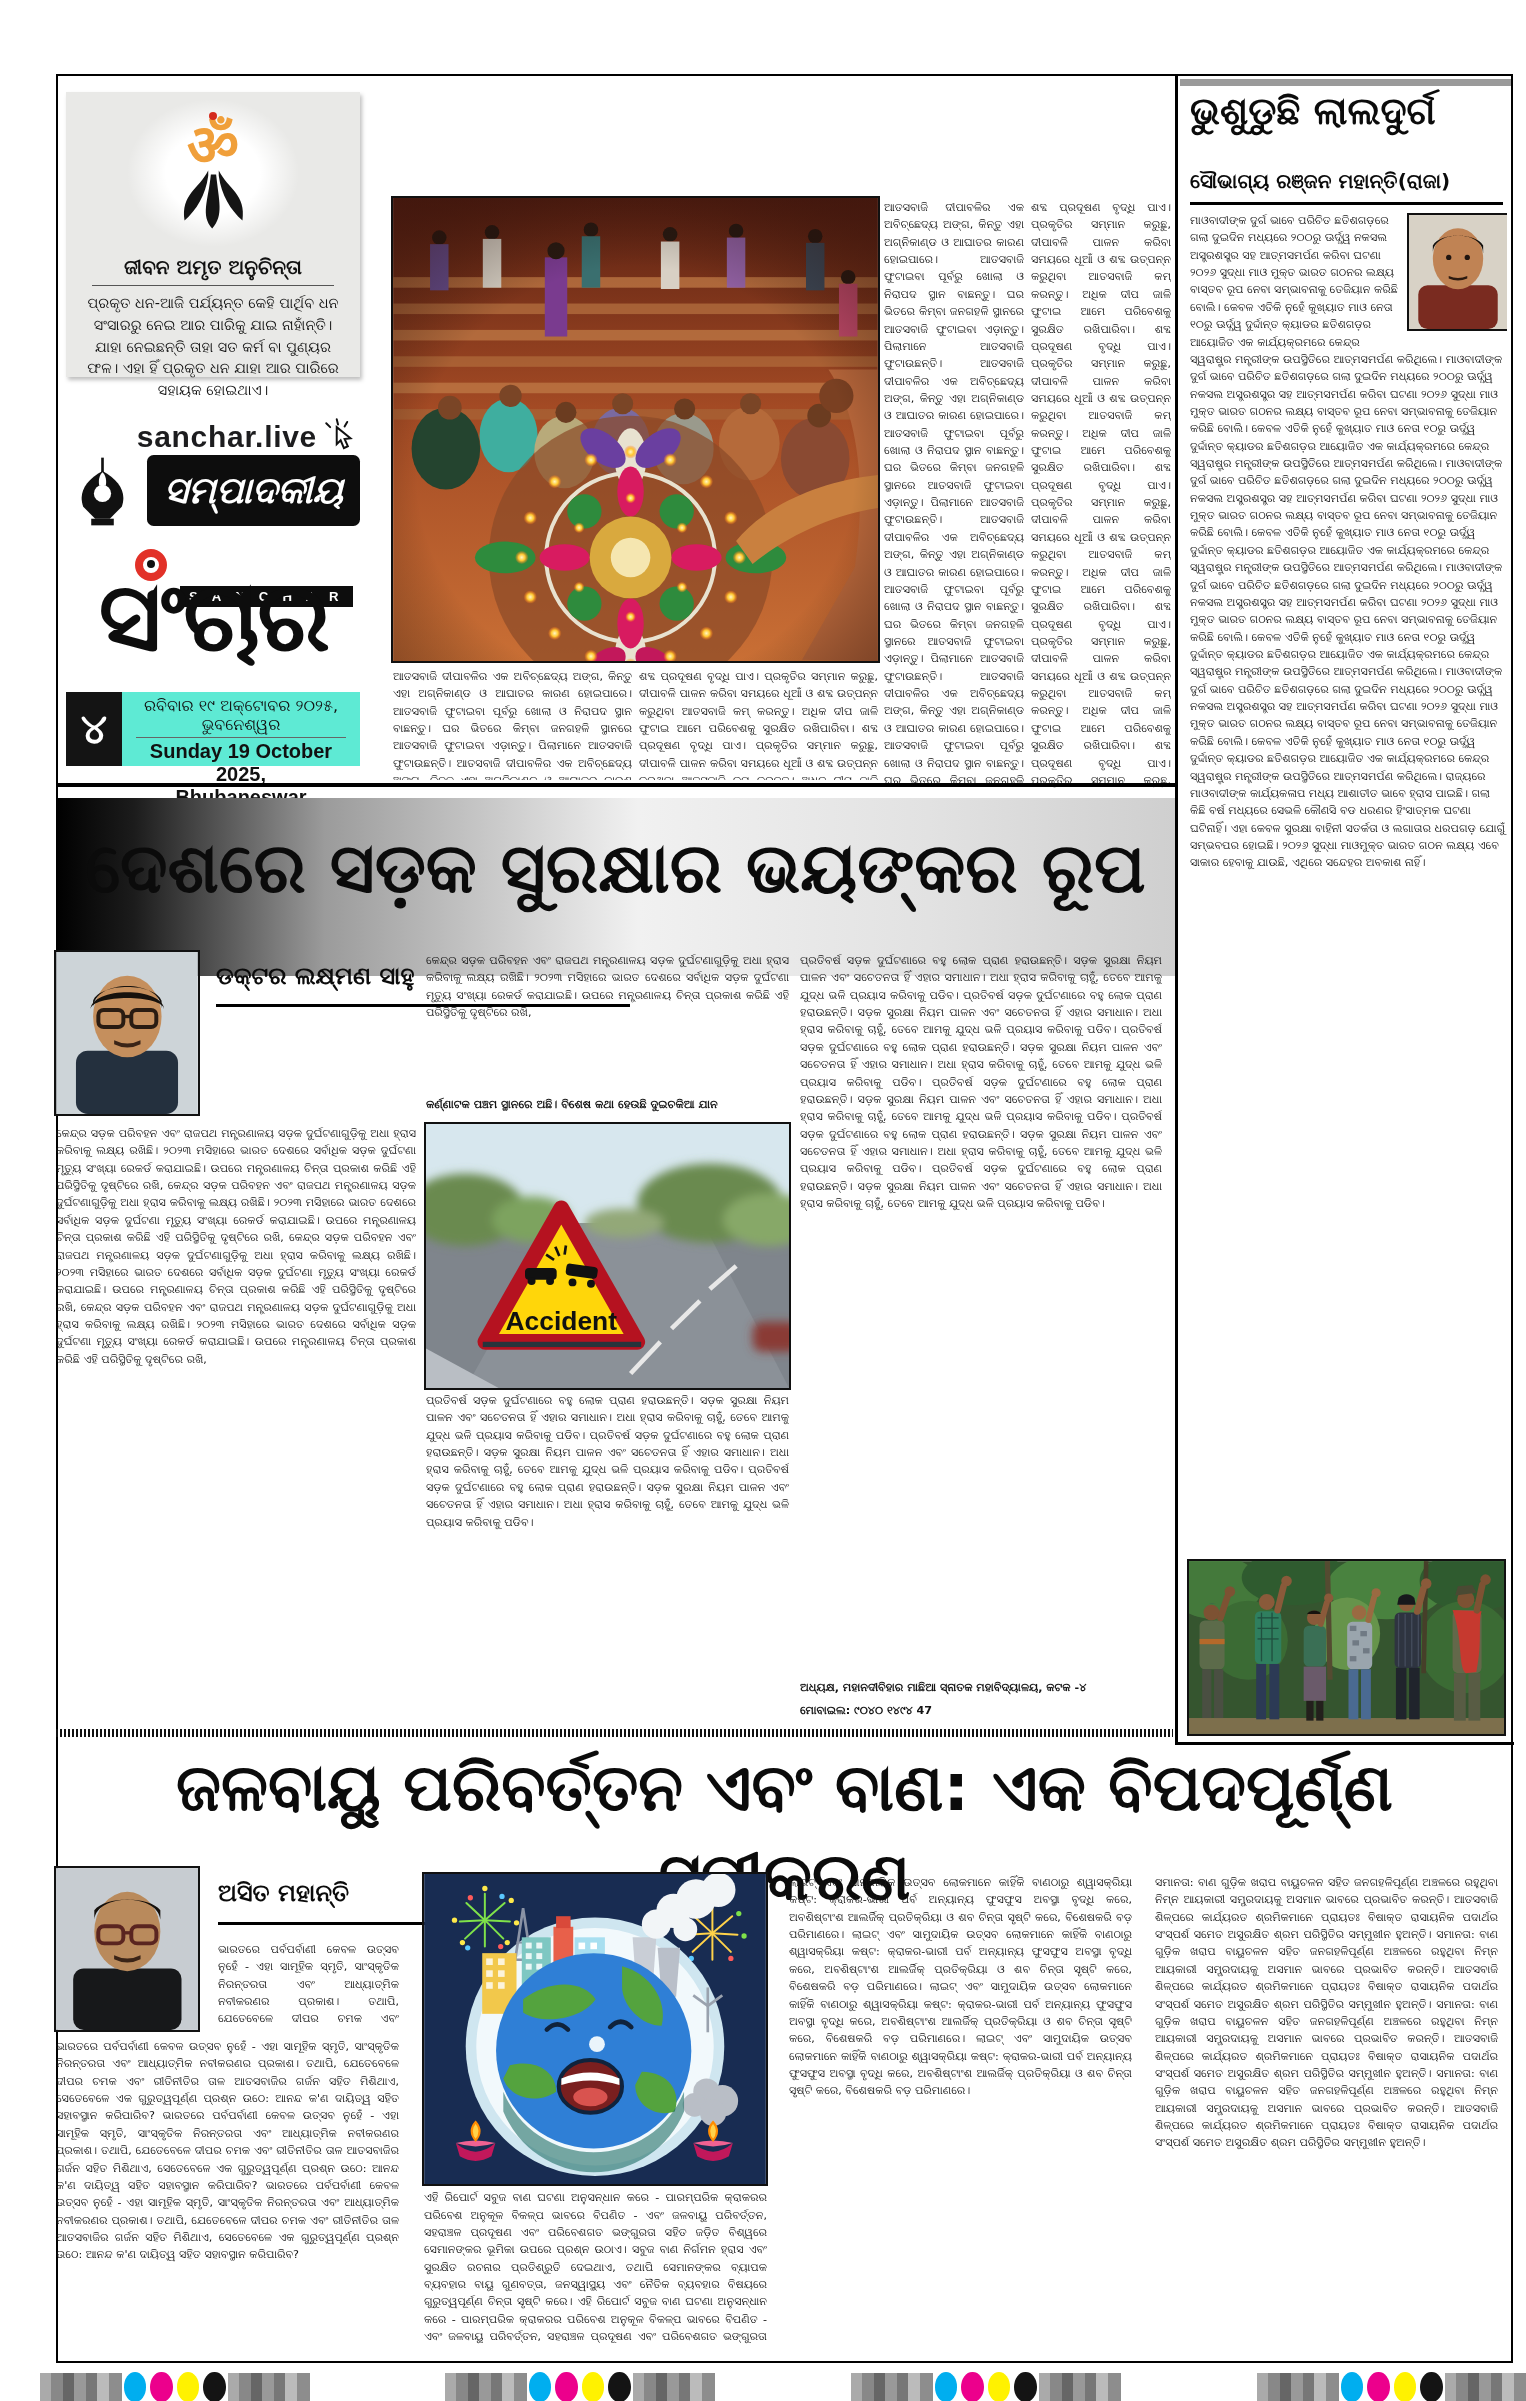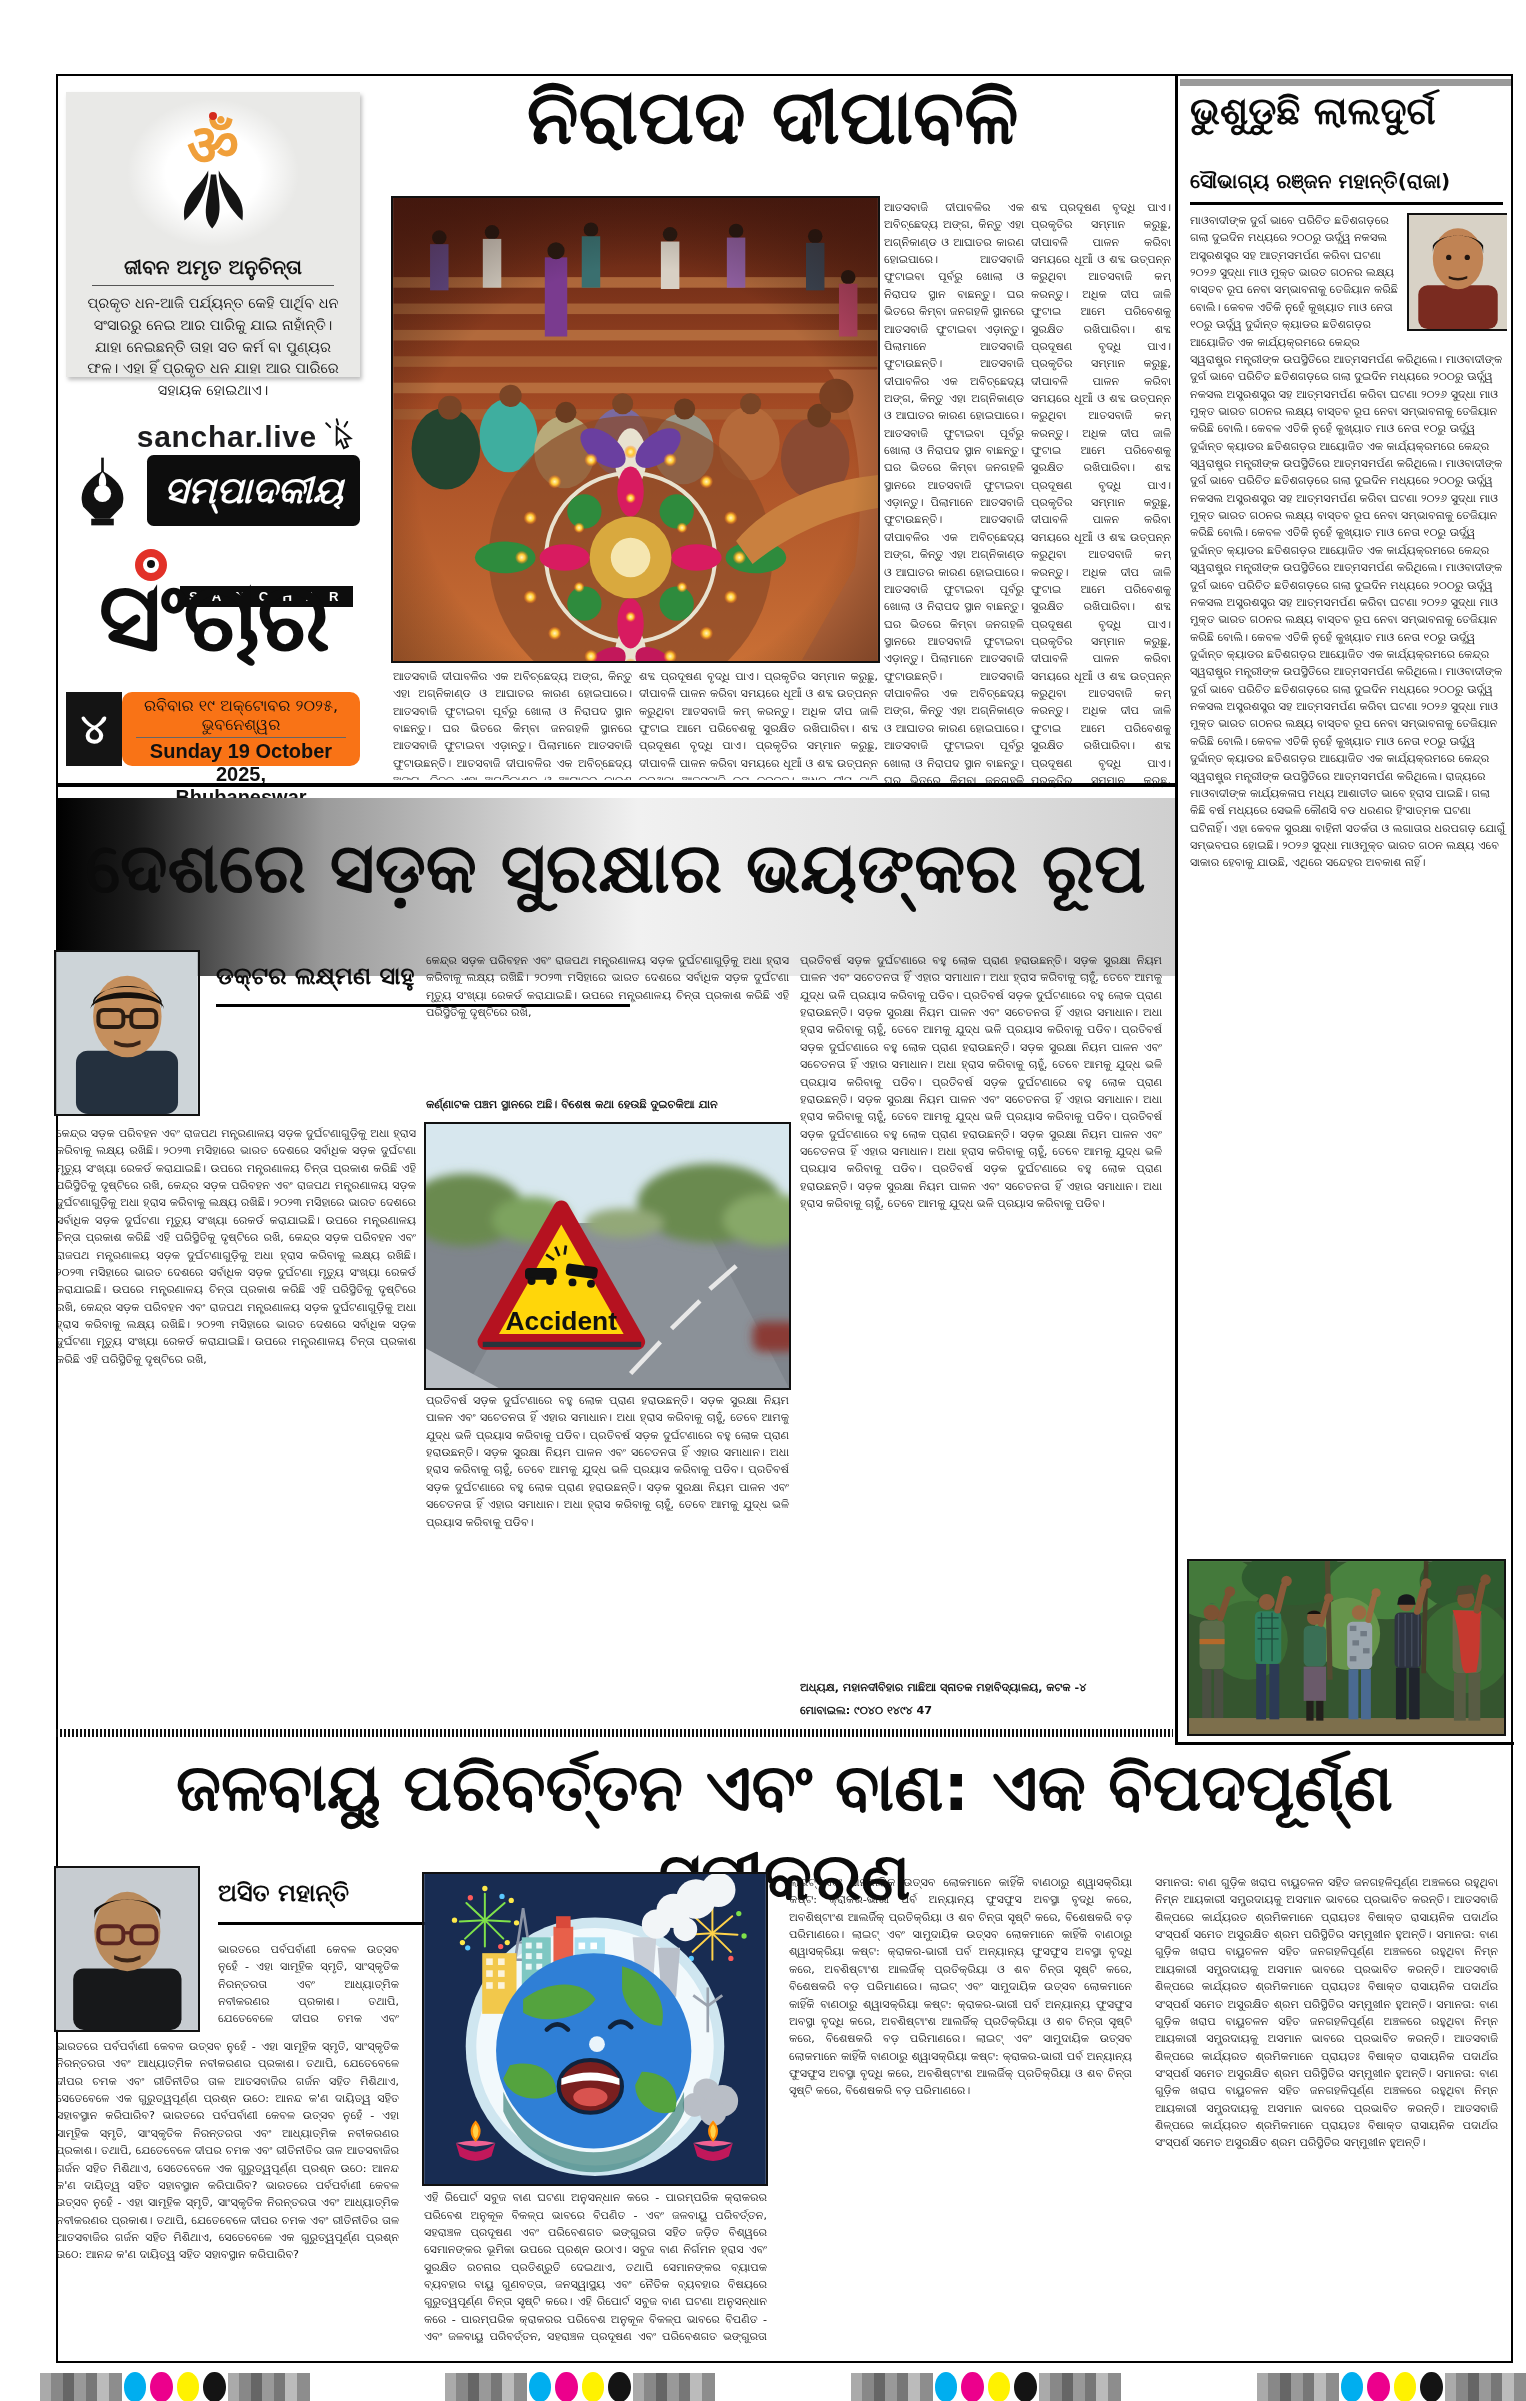--- a/index.html
+++ b/index.html
@@ -14,21 +14,21 @@
   .bold{font-weight:bold;}
   .center{text-align:center;}
   .headline{font-weight:bold;color:#0b0b0b;line-height:1.05;}
   .byline{font-weight:bold;color:#0b0b0b;}
   .grad{background:linear-gradient(90deg,#000 0%,#1c1c1c 7%,#9b9b9b 24%,#f1f1f1 52%,#e2e2e2 78%,#cfcfcf 100%);}
   .hatch{background:repeating-linear-gradient(90deg,#111 0 2px,#fff 2px 4px);}
   .ombox{background:#e9e9e7;box-shadow:2px 2.6px 4px rgba(0,0,0,.25);}
   .glow{background:radial-gradient(closest-side,#ffffff 55%,rgba(255,255,255,0) 100%);}
   .om{color:#f09f3a;font-weight:bold;}
   .blackbox{background:#0d0d0d;color:#fff;border-radius:6.6px;}
-  .graybox{background:#f97316;border-radius:10px;}
+  .graybox{background:#5eead4;}
   .ring{border:8.6px solid #e23128;background:#fff;border-radius:50%;box-sizing:border-box;}
   .ringdot{background:#111;border-radius:50%;}
   .cmyk-bar{display:flex;align-items:center;}
   .gseg{height:29px;flex:0 0 82px;background:linear-gradient(90deg,#aaa 0 14%,#888 14% 28%,#666 28% 42%,#999 42% 56%,#777 56% 70%,#bbb 70% 84%,#8d8d8d 84% 100%);}
   .ell{width:22.4px;height:30px;border-radius:50%;margin:0 2px;flex:0 0 auto;}
   .rtextwrap{overflow:hidden;}
   .floatimg{float:right;margin:2.6px 0 5.3px 8px;}
   svg{display:block;}
   .imgborder{outline:2px solid #111;}
 </style>
@@ -92,21 +92,20 @@
   <div class="abs" style="left:66px;top:692px;width:294px;height:74px;display:flex;">
     <div style="flex:0 0 56px;background:#141414;color:#fff;display:flex;align-items:center;justify-content:center;font-size:41px;font-weight:bold;" class="odia">୪</div>
     <div class="graybox" style="flex:1;padding:4px 5.3px;box-sizing:border-box;">
       <div class="center odia" style="font-size:16px;">ରବିବାର ୧୯ ଅକ୍ଟୋବର ୨୦୨୫, ଭୁବନେଶ୍ୱର</div>
       <div style="width:92%;height:1.3px;background:#666;margin:2.6px auto;"></div>
       <div class="center eng bold" style="font-size:20px;">Sunday 19 October 2025,</div>
       <div class="center eng bold" style="font-size:20px;">Bhubaneswar</div>
     </div>
   </div>
 
-  <div class="abs headline center odia" style="left:370px;top:78px;width:805px;height:99px;font-size:75px;">ନିରାପଦ ଦୀପାବଳି</div>
 
   <svg class="abs imgborder" style="left:393px;top:198px;" width="485" height="463" viewBox="0 0 735 702">
     <defs>
       <linearGradient id="dg1" x1="0" y1="0" x2="0" y2="1">
         <stop offset="0" stop-color="#5a2012"></stop>
           <stop offset="0.45" stop-color="#a34a24"></stop>
           <stop offset="1" stop-color="#c96f35"></stop>
       </linearGradient>
       <radialGradient id="flame" cx="0.5" cy="0.5" r="0.5">
         <stop offset="0" stop-color="#fff6c4"></stop>

